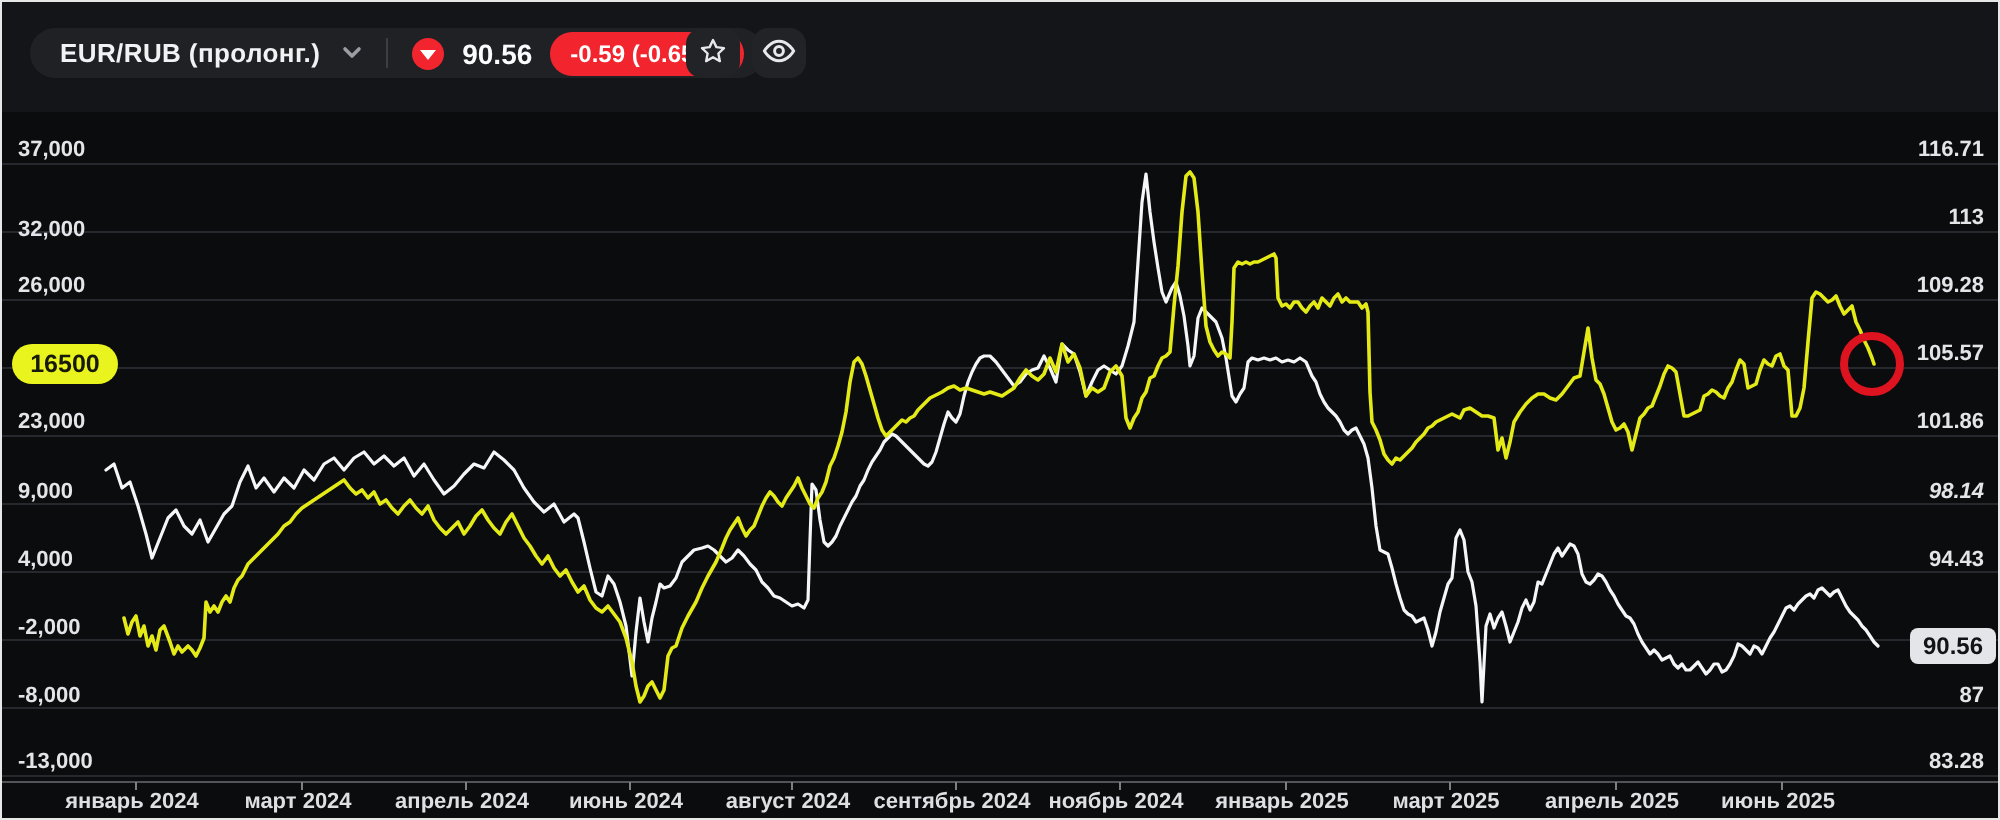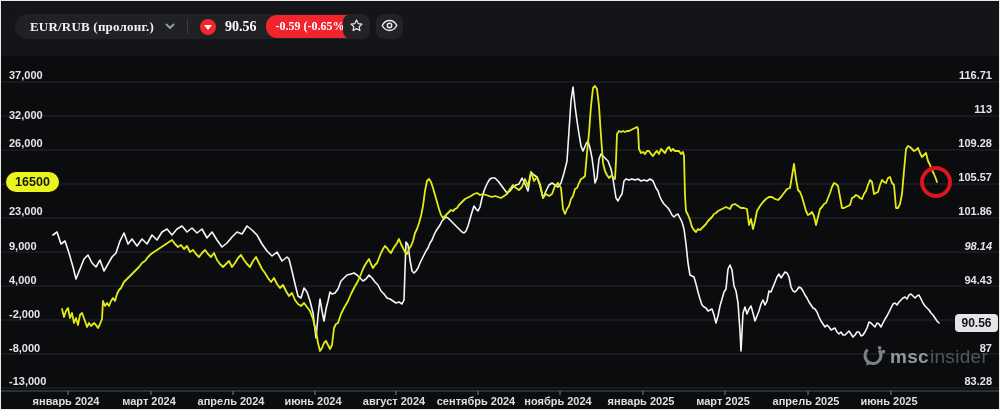--- a/index.html
+++ b/index.html
@@ -4,21 +4,21 @@
 <style>
   html,body{margin:0;padding:0;background:#222;}
   .stage{
     position:relative;width:1000px;height:410px;box-sizing:border-box;
     background:#0b0c0e;border:1px solid #e8e8e8;overflow:hidden;
     font-family:"Liberation Sans",sans-serif;
   }
   .topbar{position:absolute;left:0;top:0;width:100%;height:55px;background:#141519;}
   .widget{
     position:absolute;left:14px;top:13px;height:25px;background:#1f2125;border-radius:13px;
-    display:flex;align-items:center;padding:0 10px 0 15px;gap:9px;cursor:pointer;font-family:Liberation Serif, serif;
+    display:flex;align-items:center;padding:0 10px 0 15px;gap:9px;cursor:pointer;
   }
   .symbol{font-size:13px;font-weight:bold;color:#f0f2f4;letter-spacing:.2px;white-space:nowrap;}
   .chev{display:flex;align-items:center;margin-left:2px;}
   .vdiv{width:1px;height:15px;background:#3c3e43;margin:0 3px;}
   .dirbadge{width:16px;height:16px;border-radius:50%;display:flex;align-items:center;justify-content:center;flex:0 0 auto;}
   .dirtri{width:0;height:0;border-left:4px solid transparent;border-right:4px solid transparent;border-top:5px solid #fff;margin-top:1px;}
   .price{font-size:14px;font-weight:bold;color:#fbfcfd;}
   .chgpill{font-size:12px;font-weight:bold;color:#fff;border-radius:11px;padding:4px 10px;white-space:nowrap;}
   .iconbtn{
     position:absolute;top:13px;width:27px;height:25px;background:#212327;border-radius:8px;
@@ -141,28 +141,14 @@
       <div class="xlbl" style="left: 557px; top: 394px;">ноябрь 2024</div>
       <div class="xlbl" style="left: 640px; top: 394px;">январь 2025</div>
       <div class="xlbl" style="left: 722px; top: 394px;">март 2025</div>
       <div class="xlbl" style="left: 805px; top: 394px;">апрель 2025</div>
       <div class="xlbl" style="left: 888px; top: 394px;">июнь 2025</div>
     </div>
 
   <div class="pill yellow" id="pill-yellow" style="background: rgb(233, 243, 29); top: 171px;">16500</div>
   <div class="pill gray" id="pill-gray" style="background: rgb(227, 229, 232); top: 313px;">90.56</div>
 
-  <div class="watermark">
-    <span>
-      <svg width="24" height="26" viewBox="0 0 24 26">
-        <g transform="rotate(-40 11 13.5)">
-          <circle cx="11" cy="13.5" r="8" fill="none" stroke="#7e8186" stroke-width="3.1" stroke-dasharray="37 14"></circle>
-        </g>
-        <circle cx="17.6" cy="5.8" r="1.9" fill="#7e8186"></circle>
-        <circle cx="21.3" cy="9.6" r="1.9" fill="#7e8186"></circle>
-        <path d="M4.6 19.8 L7.8 22.6 L4.2 23.4 Z" fill="#7e8186"></path>
-      </svg>
-    </span>
-    <span class="wm-bold">msc</span>
-      <span class="wm-light" style="margin-left:-3px">insider</span>
-  </div>
 
 </div>
 
 </body></html>

